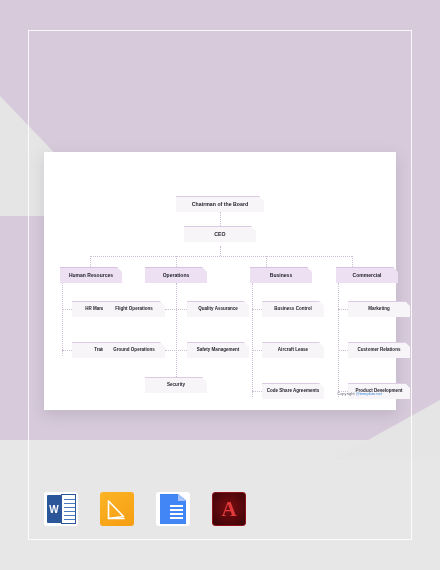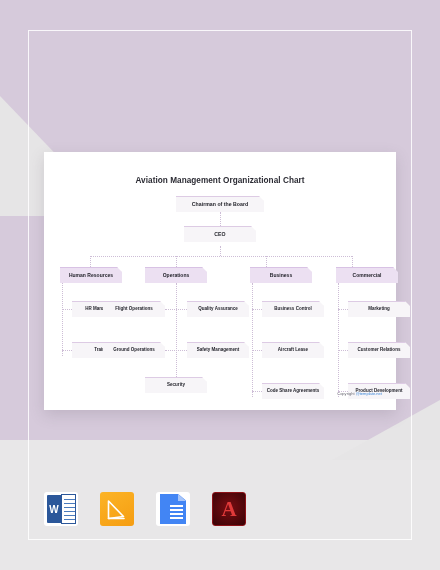--- a/index.html
+++ b/index.html
@@ -225,21 +225,20 @@
 
 <div id="stage">
 
   <div class="bg-purple"></div>
   <div class="bg-wedge-left"></div>
   <div class="bg-wedge-right"></div>
   <div class="frame"></div>
 
   <div class="card">
 
-    <div class="chart-title">Aviation Management Organizational Chart</div>
 
     <div class="conn v" style="left:176px; top:60px; height:14px;"></div>
 
     <div class="conn v" style="left:176px; top:94px; height:10px;"></div>
 
     <div class="conn h" style="left:46px; top:104px; width:262px;"></div>
 
     <div class="conn v" style="left:46px;  top:104px; height:11px;"></div>
     <div class="conn v" style="left:132px; top:104px; height:11px;"></div>
     <div class="conn v" style="left:222px; top:104px; height:11px;"></div>

